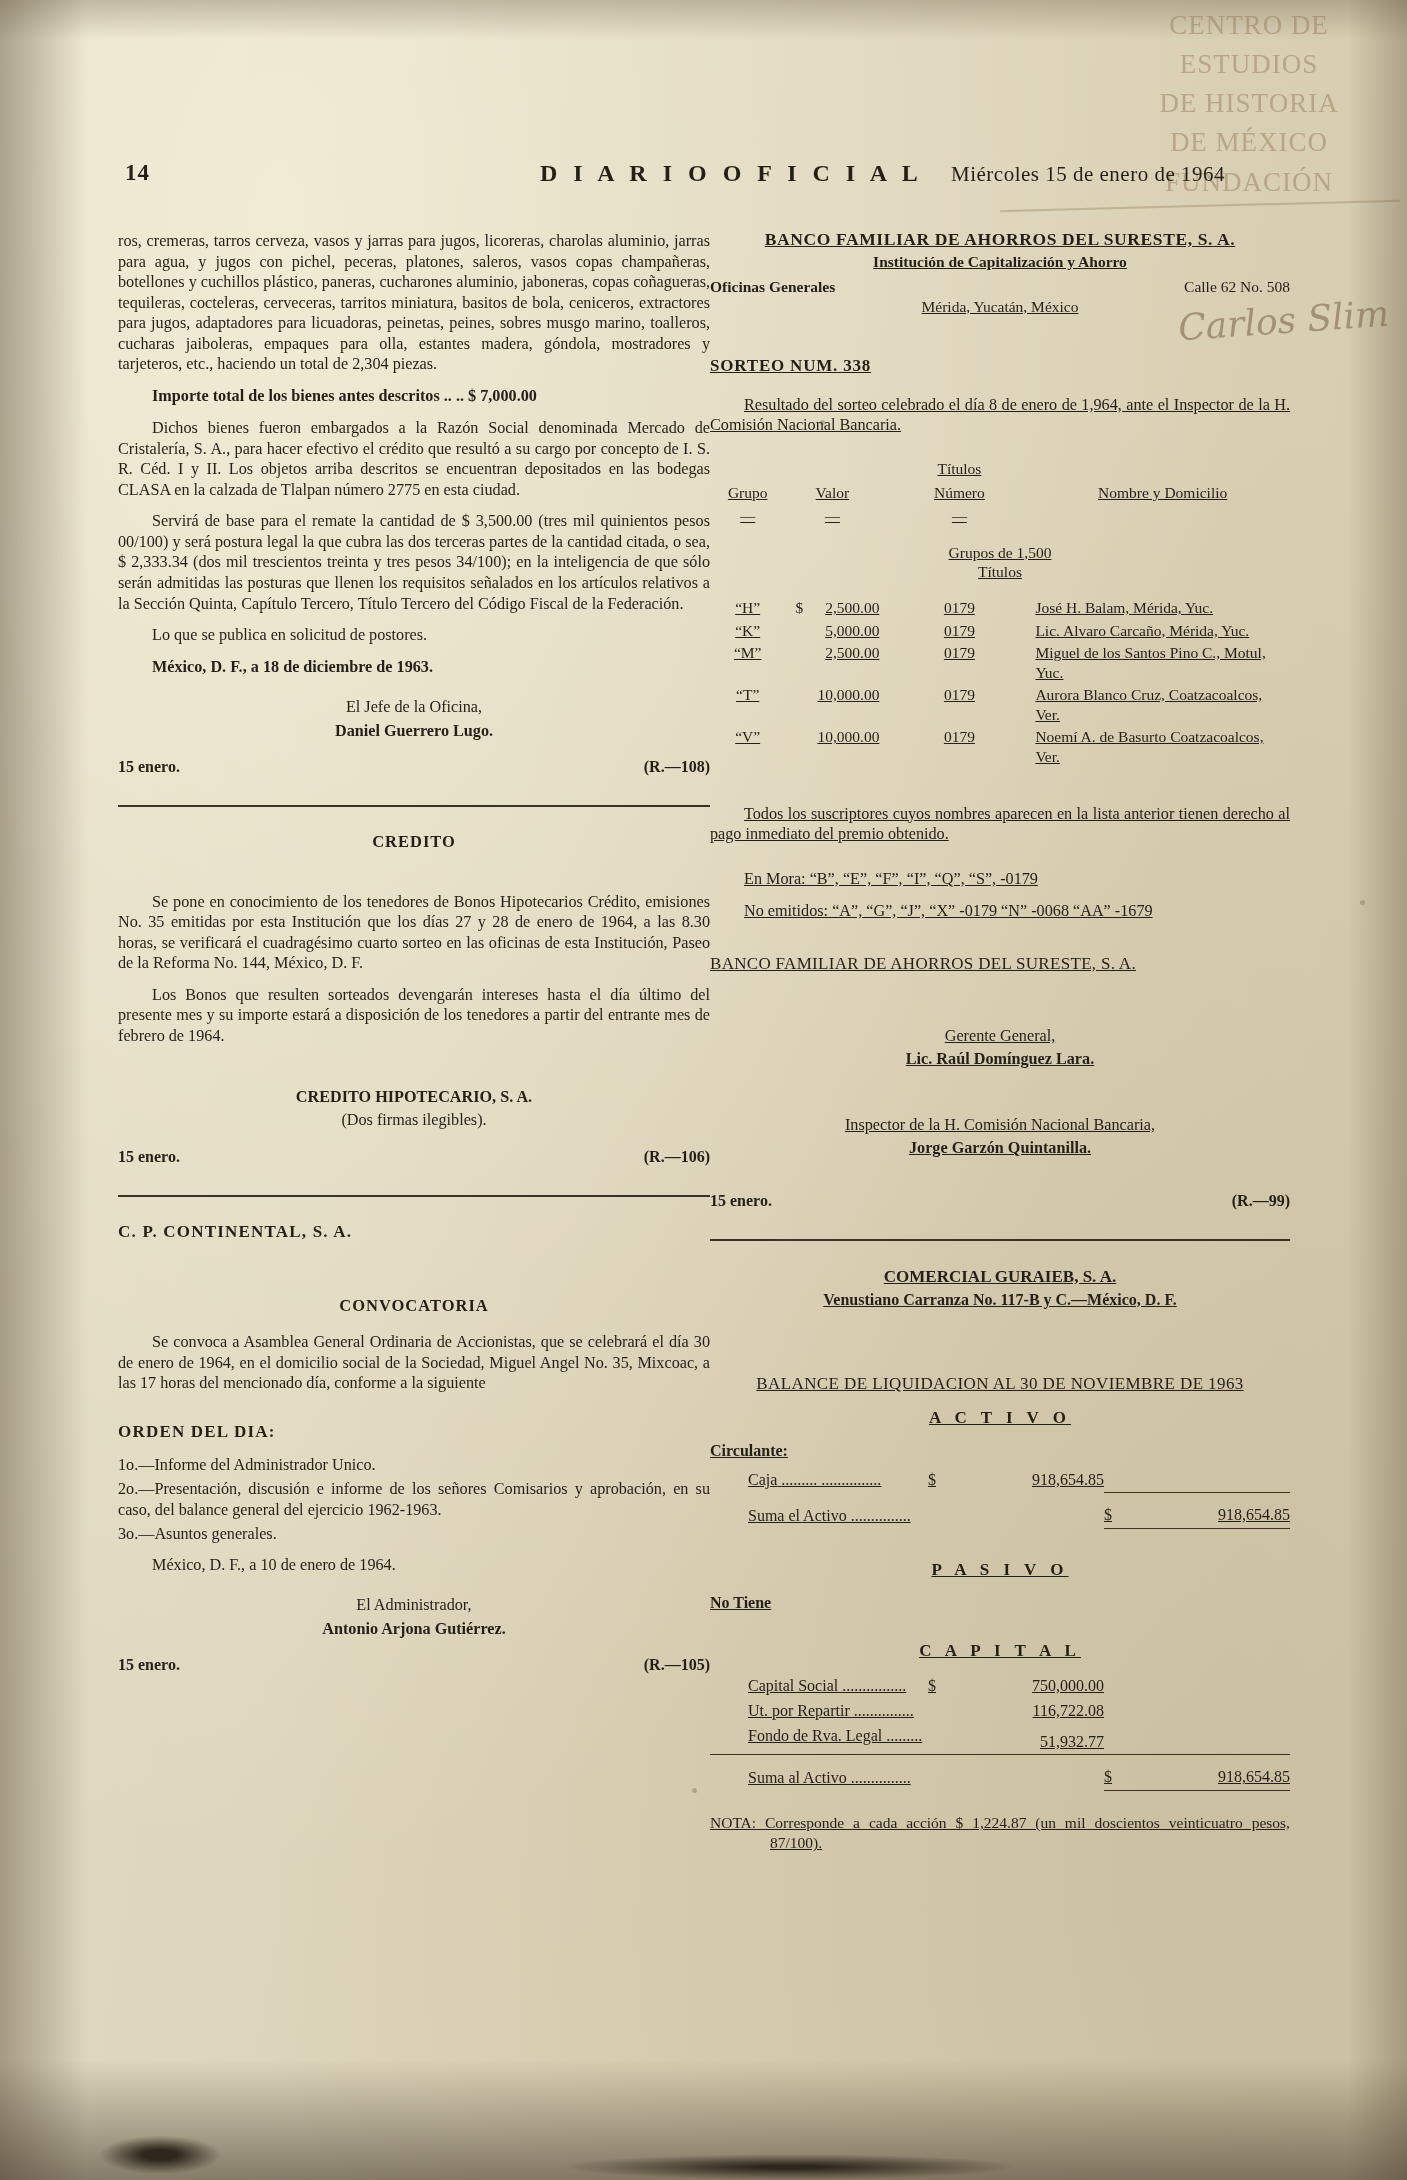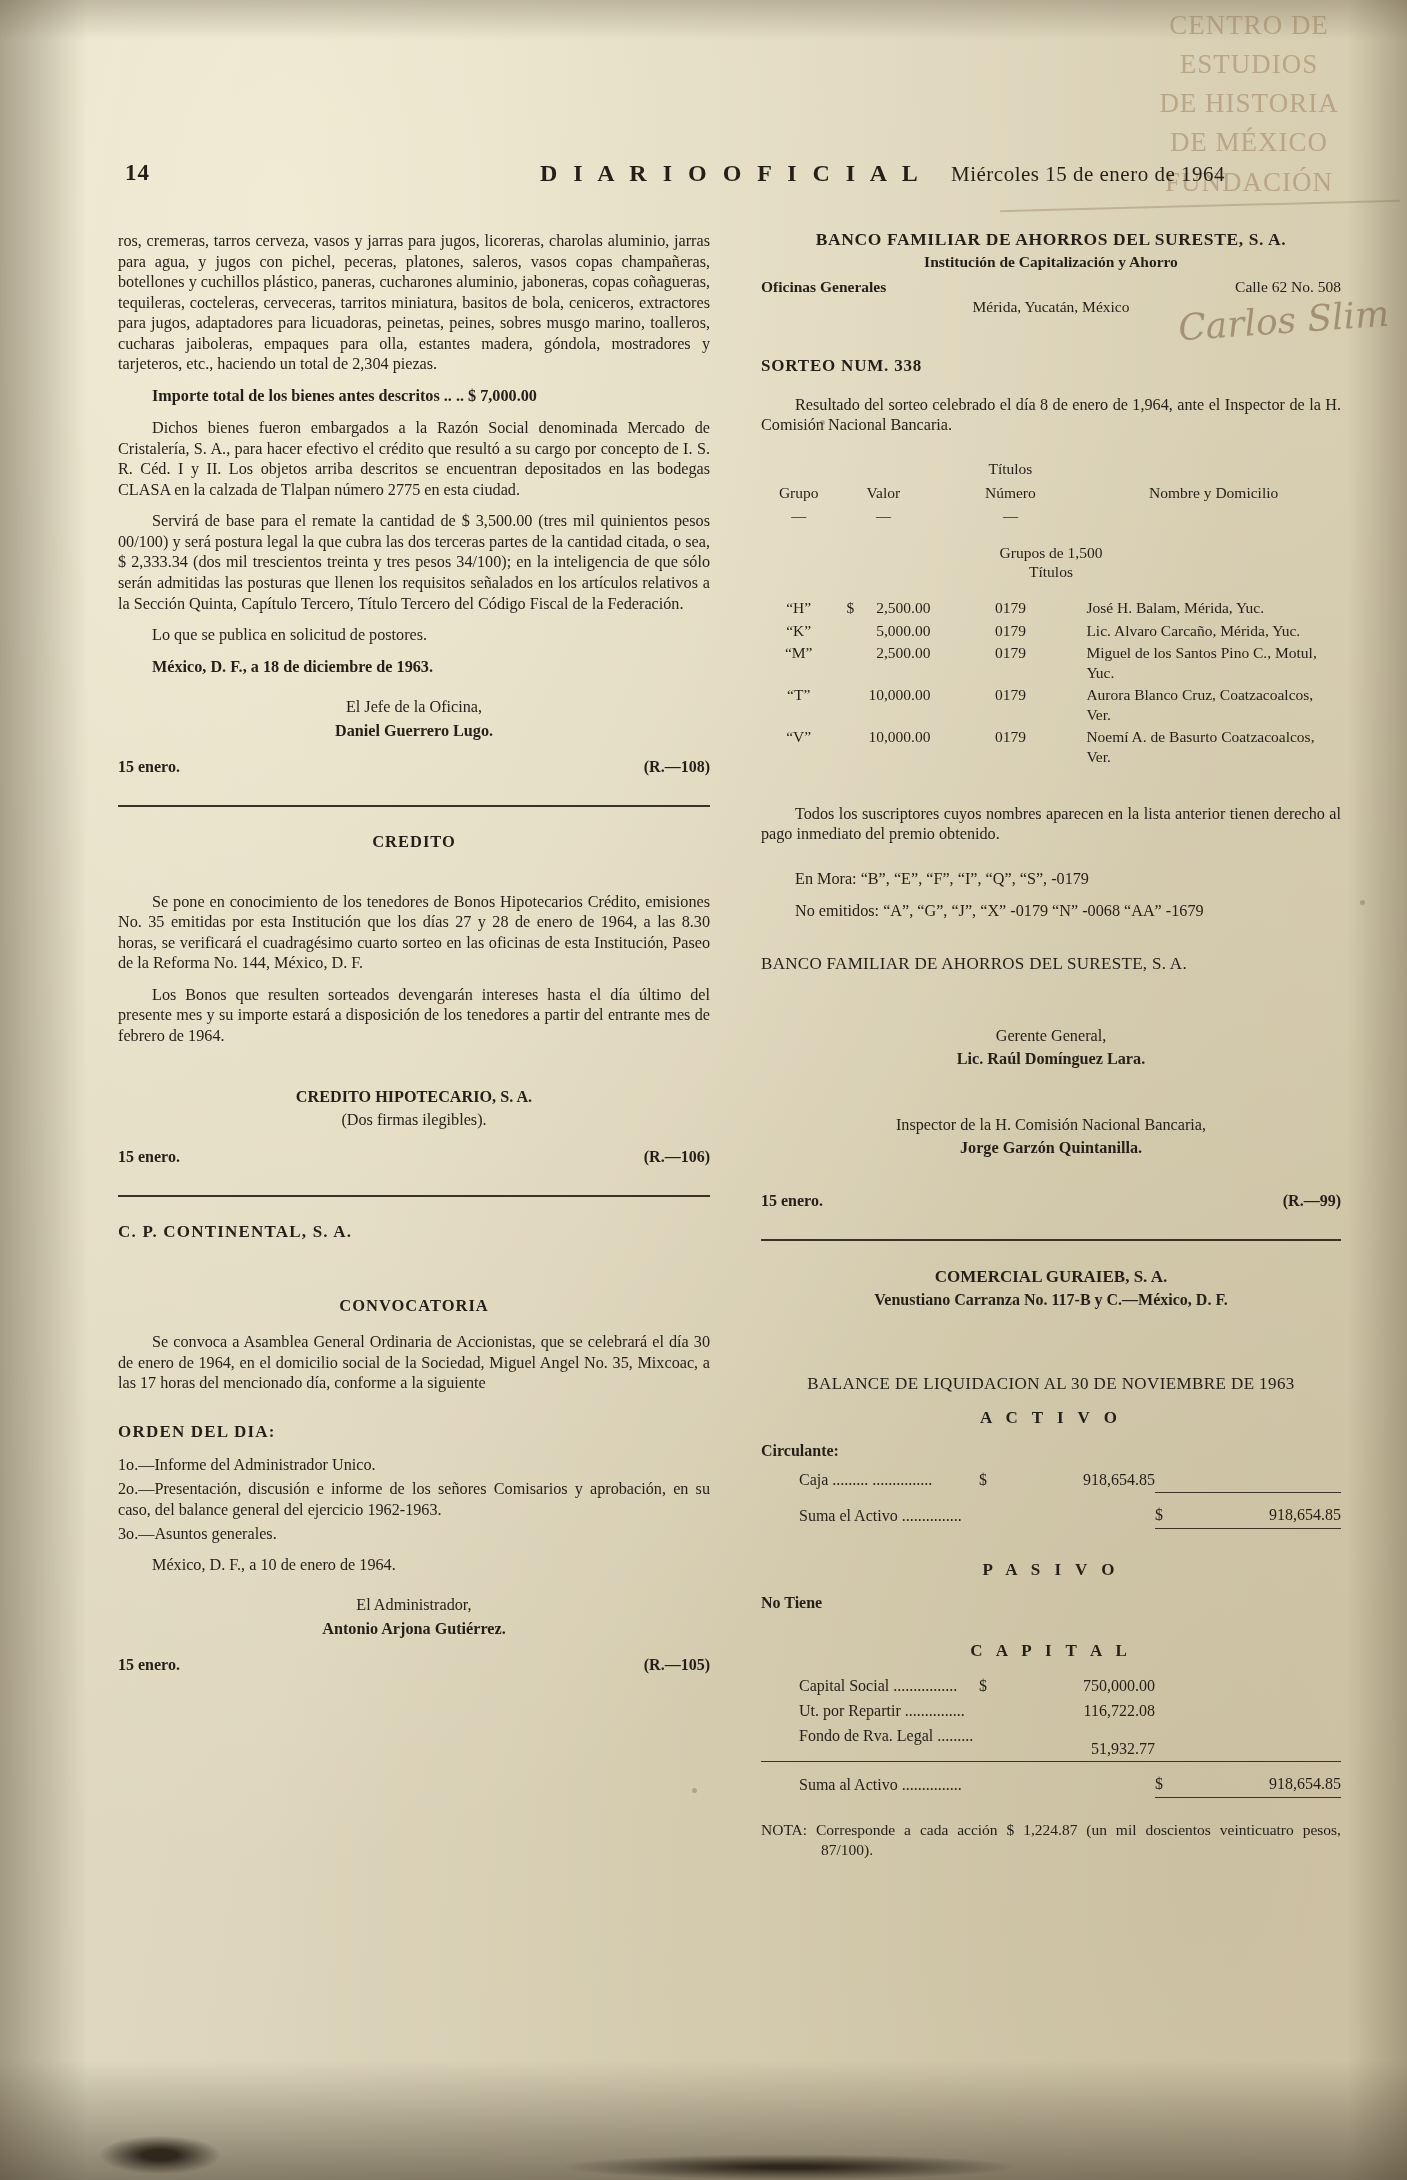--- a/index.html
+++ b/index.html
@@ -113,21 +113,21 @@
   }
 
   .col {
     position: absolute;
     top: 228px;
     font-size: 16.2px;
     line-height: 1.30;
     text-align: justify;
   }
   .col.left { left: 118px; width: 592px; }
-  .col.right { left: 761px; width: 580px; }
+  .col.right { left: 710px; width: 580px; text-decoration: underline; }
 
   p { margin: 3px 0 11px 0; }
   .ind { text-indent: 34px; }
   .tight { line-height: 1.27; }
   .b { font-weight: bold; }
   .gap-s { height: 10px; }
   .gap-m { height: 20px; }
   .gap-l { height: 32px; }
   .gap-xl { height: 46px; }
 
@@ -503,21 +503,21 @@
           <td class="bal-amt2"></td>
         </tr>
         <tr>
           <td class="bal-name">Ut. por Repartir ...............</td>
           <td class="bal-dollar"></td>
           <td class="bal-amt">116,722.08</td>
           <td class="bal-dollar"></td>
           <td class="bal-amt2"></td>
         </tr>
         <tr>
-          <td class="bal-name" style="border-bottom:1.5px solid #3a3226; padding-bottom:15px;">Fondo de Rva. Legal .........</td>
+          <td class="bal-name" style="border-bottom:1.5px solid #3a3226; padding-bottom:8px;">Fondo de Rva. Legal .........</td>
           <td class="bal-dollar" style="border-bottom:1.5px solid #3a3226;"></td>
           <td class="bal-amt" style="border-bottom:1.5px solid #3a3226;">51,932.77</td>
           <td class="bal-dollar"></td>
           <td class="bal-amt2"></td>
         </tr>
         <tr class="sumrow">
           <td class="bal-name">Suma al Activo ...............</td>
           <td class="bal-dollar"></td>
           <td class="bal-amt"></td>
           <td class="bal-dollar" style="border-top:1.5px solid #3a3226; border-bottom:1.5px solid #3a3226;">$</td>

